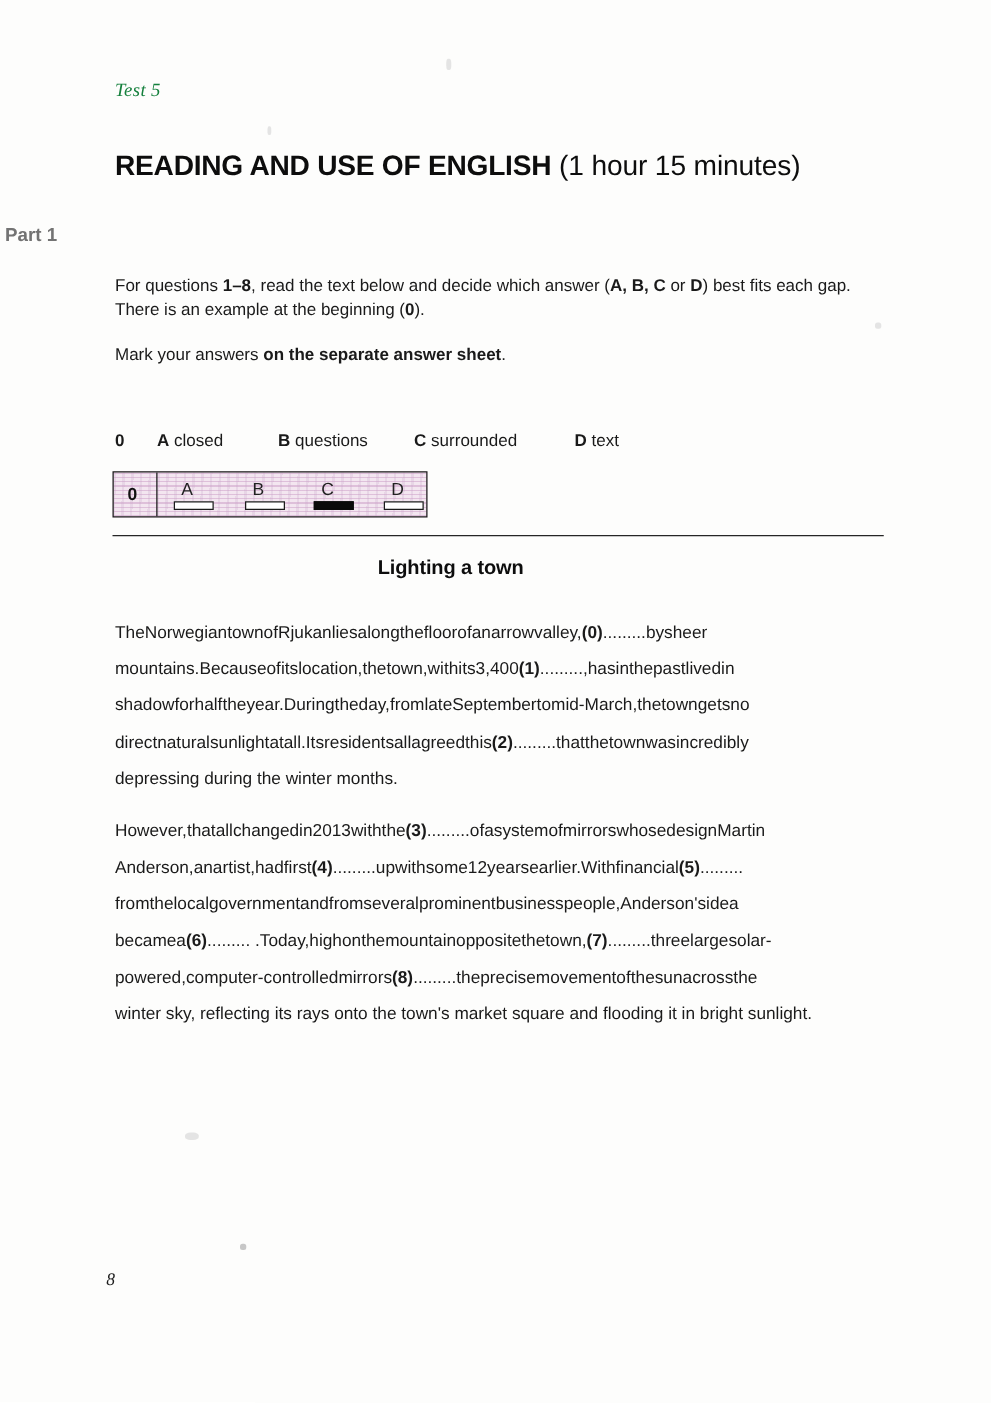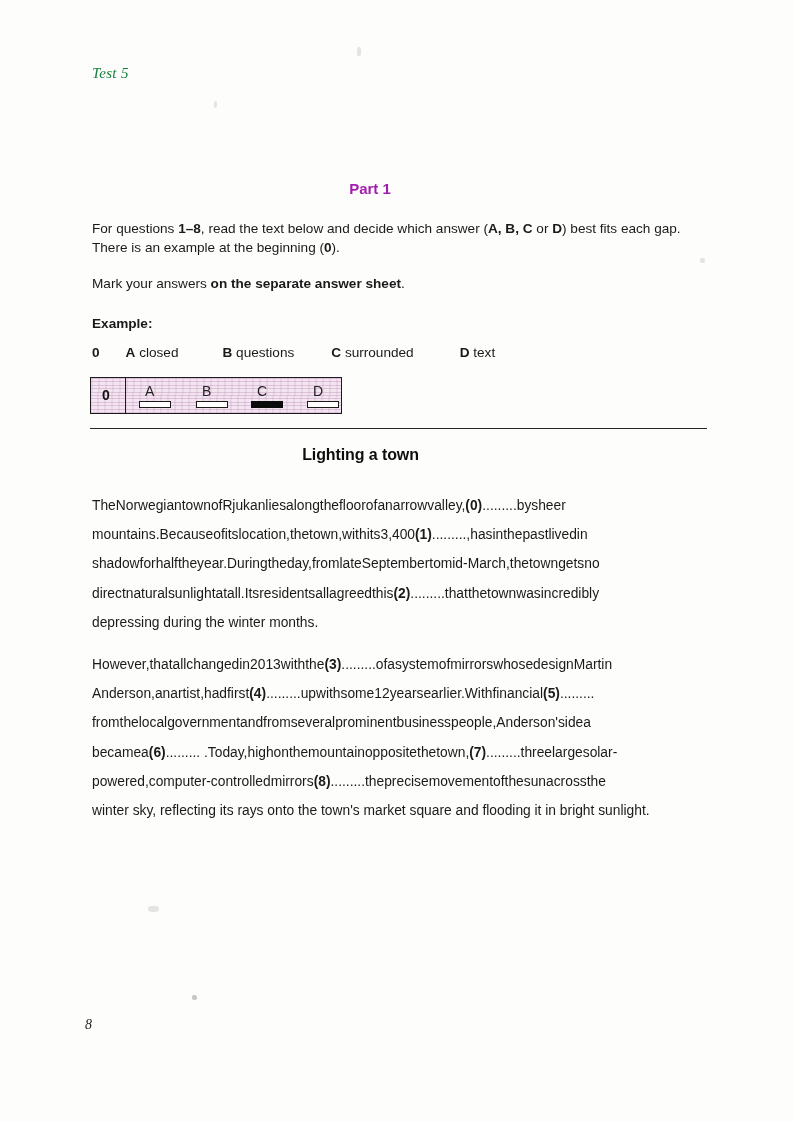--- a/index.html
+++ b/index.html
@@ -49,24 +49,24 @@
     font-weight: normal;
     letter-spacing: -0.1px;
   }
 
   
   .part-label {
     position: absolute;
     left: 0;
     top: 180px;
     width: 736px;
-    text-align: center;
+    text-align: left;
     font-size: 15px;
     font-weight: bold;
-    color: #a21caf;
+    color: #737373;
   }
   .part-label span { display: inline-block; margin-left: 4px; }
 
   
   .instr {
     position: absolute;
     left: 92px;
     font-size: 13.6px;
     line-height: 19px;
     color: #1a1a1a;
@@ -242,30 +242,32 @@
   .sp4 { left: 192px; top: 995px; width: 5px; height: 5px; background:#9a9a9a; }
   .sp5 { left: 700px; top: 258px; width: 5px; height: 5px; }
 </style>
 </head>
 <body>
 
 <div class="page">
 
   <div class="running-head">Test 5</div>
 
+  <div class="main-heading">
+    <span class="title-strong">READING AND USE OF ENGLISH</span><span class="title-paren"> (1 hour 15 minutes)</span>
+  </div>
 
   <div class="part-label">
     <span>Part 1</span>
   </div>
 
   <div class="instr instr-1"><span>For questions </span><b>1–8</b><span>, read the text below and decide which answer (</span><b>A, B, C</b><span> or </span><b>D</b><span>) best fits each gap. There is an example at the beginning (</span><b>0</b><span>).</span></div>
 
   <div class="instr instr-2"><span>Mark your answers </span><b>on the separate answer sheet</b><span>.</span></div>
 
-  <div class="instr example-label">Example:</div>
 
   <div class="example-row">
     <span class="num">0</span><span class="opt ex-gap-a"><span class="letter">A</span> <span>closed</span></span><span class="opt ex-gap-b"><span class="letter">B</span> <span>questions</span></span><span class="opt ex-gap-c"><span class="letter">C</span> <span>surrounded</span></span><span class="opt ex-gap-d"><span class="letter">D</span> <span>text</span></span>
   </div>
 
   <div class="answer-box">
     <div class="cell-zero">
       <span class="zero-label">0</span>
     </div>
     <div class="opt-col col-a">

